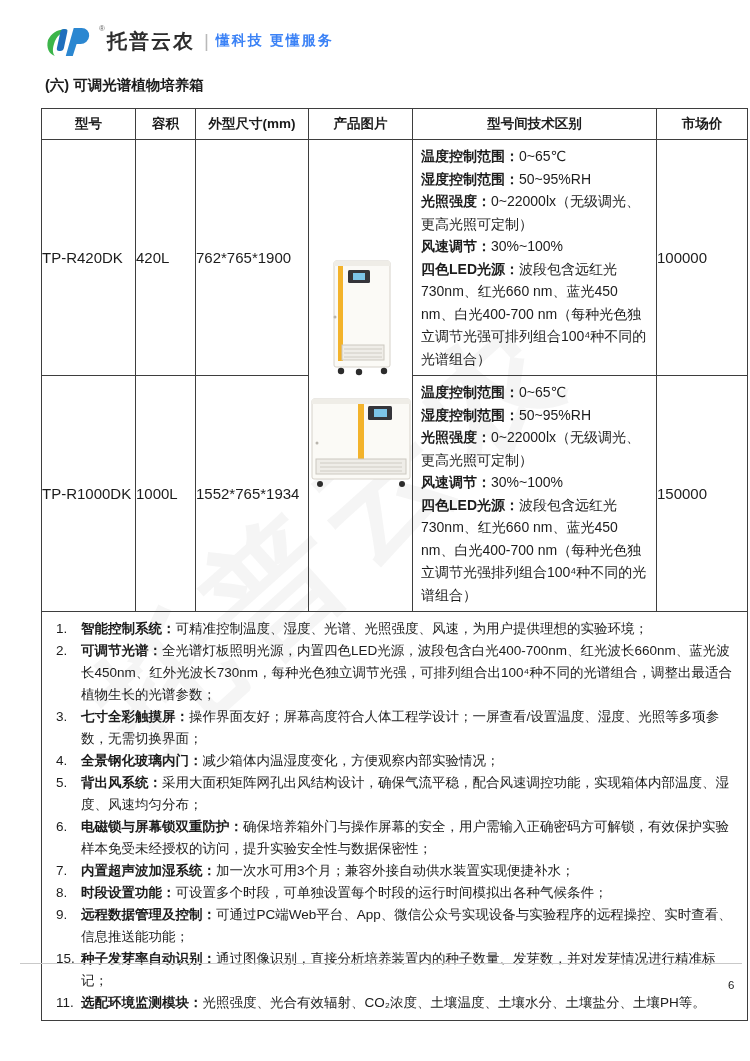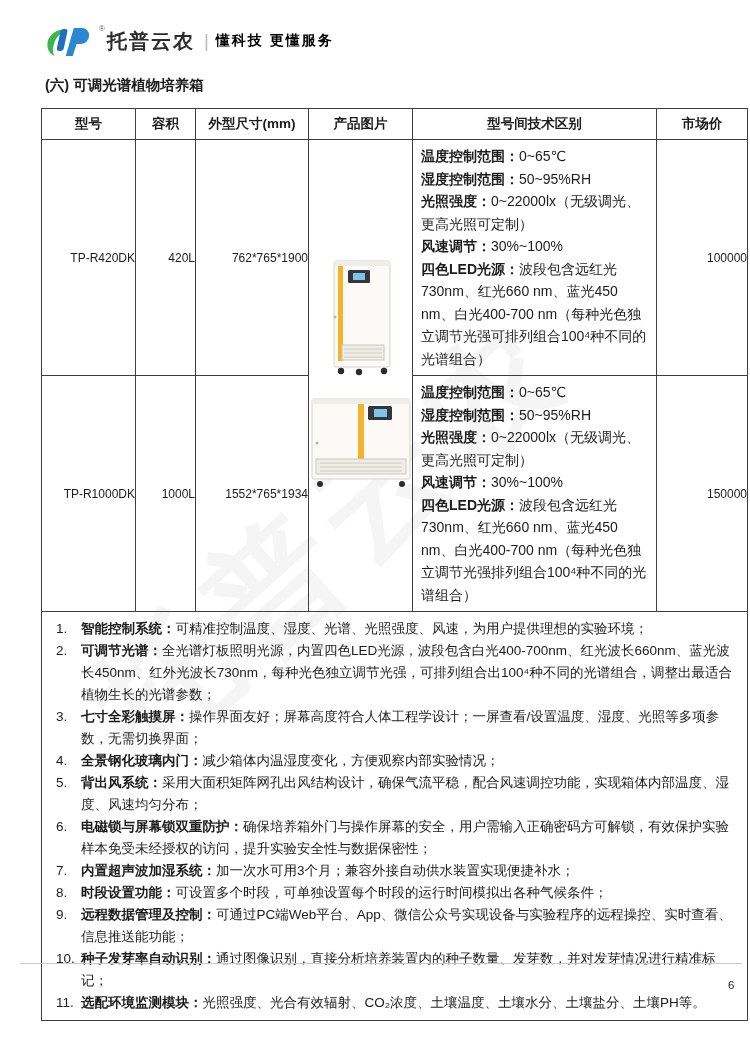--- a/index.html
+++ b/index.html
@@ -19,34 +19,34 @@
     color:rgba(110,110,110,0.07); white-space:nowrap; pointer-events:none;
     z-index:0;
   }
 
   
   .header { position:absolute; top:24px; left:42px; display:flex; align-items:center; z-index:2; }
   .logo-glyph { display:block; }
   .reg-mark { font-size:8px; color:#666; align-self:flex-start; margin:0 2px 0 1px; }
   .brand-name { font-size:20px; font-weight:bold; color:#2d2d2d; letter-spacing:2px; }
   .brand-divider { font-size:19px; color:#b9b9b9; margin:0 7px 0 9px; font-weight:200; }
-  .tagline { font-size:14px; color:#000000; letter-spacing:2px; font-weight:bold; }
+  .tagline { font-size:14px; color:#3b82f6; letter-spacing:2px; font-weight:bold; }
 
   .section-title { position:absolute; top:76px; left:45px; font-size:14.5px; font-weight:bold; z-index:2; }
 
   
   .main-table {
     position:absolute; top:108px; left:41px; width:706px;
     border-collapse:collapse; table-layout:fixed; z-index:1; background:transparent;
   }
   .main-table th, .main-table td { border:1px solid #3e3e3e; }
   .main-table th { height:31px; font-size:13.5px; font-weight:bold; text-align:center; vertical-align:middle;margin-top:28px; }
   .row-1 { height:204px; }
   .row-2 { height:206px; }
-  .cell-center { text-align:right; vertical-align:middle; font-size:12px; }
+  .cell-center { text-align:left; vertical-align:middle; font-size:15px; }
   .image-cell { text-align:center; vertical-align:middle; }
   .image-stack { display:flex; flex-direction:column; align-items:center; gap:16px; }
   .specs-cell { vertical-align:top; padding:5px 8px; font-size:14px; line-height:22.5px; }
   .spec-line { display:block; }
   .spec-label { font-weight:bold; }
 
   .notes-cell { vertical-align:top; padding:6px 12px 6px 14px; font-size:13.5px; line-height:22px; }
   .note-item { display:flex; }
   .note-num { flex:none; min-width:25px; }
   .note-body { flex:1; }
@@ -190,21 +190,21 @@
             </div>
           <div class="note-item">
               <span class="note-num">8.</span>
               <div class="note-body"><span class="note-label">时段设置功能：</span><span>可设置多个时段，可单独设置每个时段的运行时间模拟出各种气候条件；</span></div>
             </div>
           <div class="note-item">
               <span class="note-num">9.</span>
               <div class="note-body"><span class="note-label">远程数据管理及控制：</span><span>可通过PC端Web平台、App、微信公众号实现设备与实验程序的远程操控、实时查看、信息推送能功能；</span></div>
             </div>
           <div class="note-item">
-              <span class="note-num">10.</span>
+              <span class="note-num">15.</span>
               <div class="note-body"><span class="note-label">种子发芽率自动识别：</span><span>通过图像识别，直接分析培养装置内的种子数量、发芽数，并对发芽情况进行精准标记；</span></div>
             </div>
           <div class="note-item">
               <span class="note-num">11.</span>
               <div class="note-body"><span class="note-label">选配环境监测模块：</span><span>光照强度、光合有效辐射、CO₂浓度、土壤温度、土壤水分、土壤盐分、土壤PH等。</span></div>
             </div>
         </td>
       </tr>
     </tbody>
   </table>

